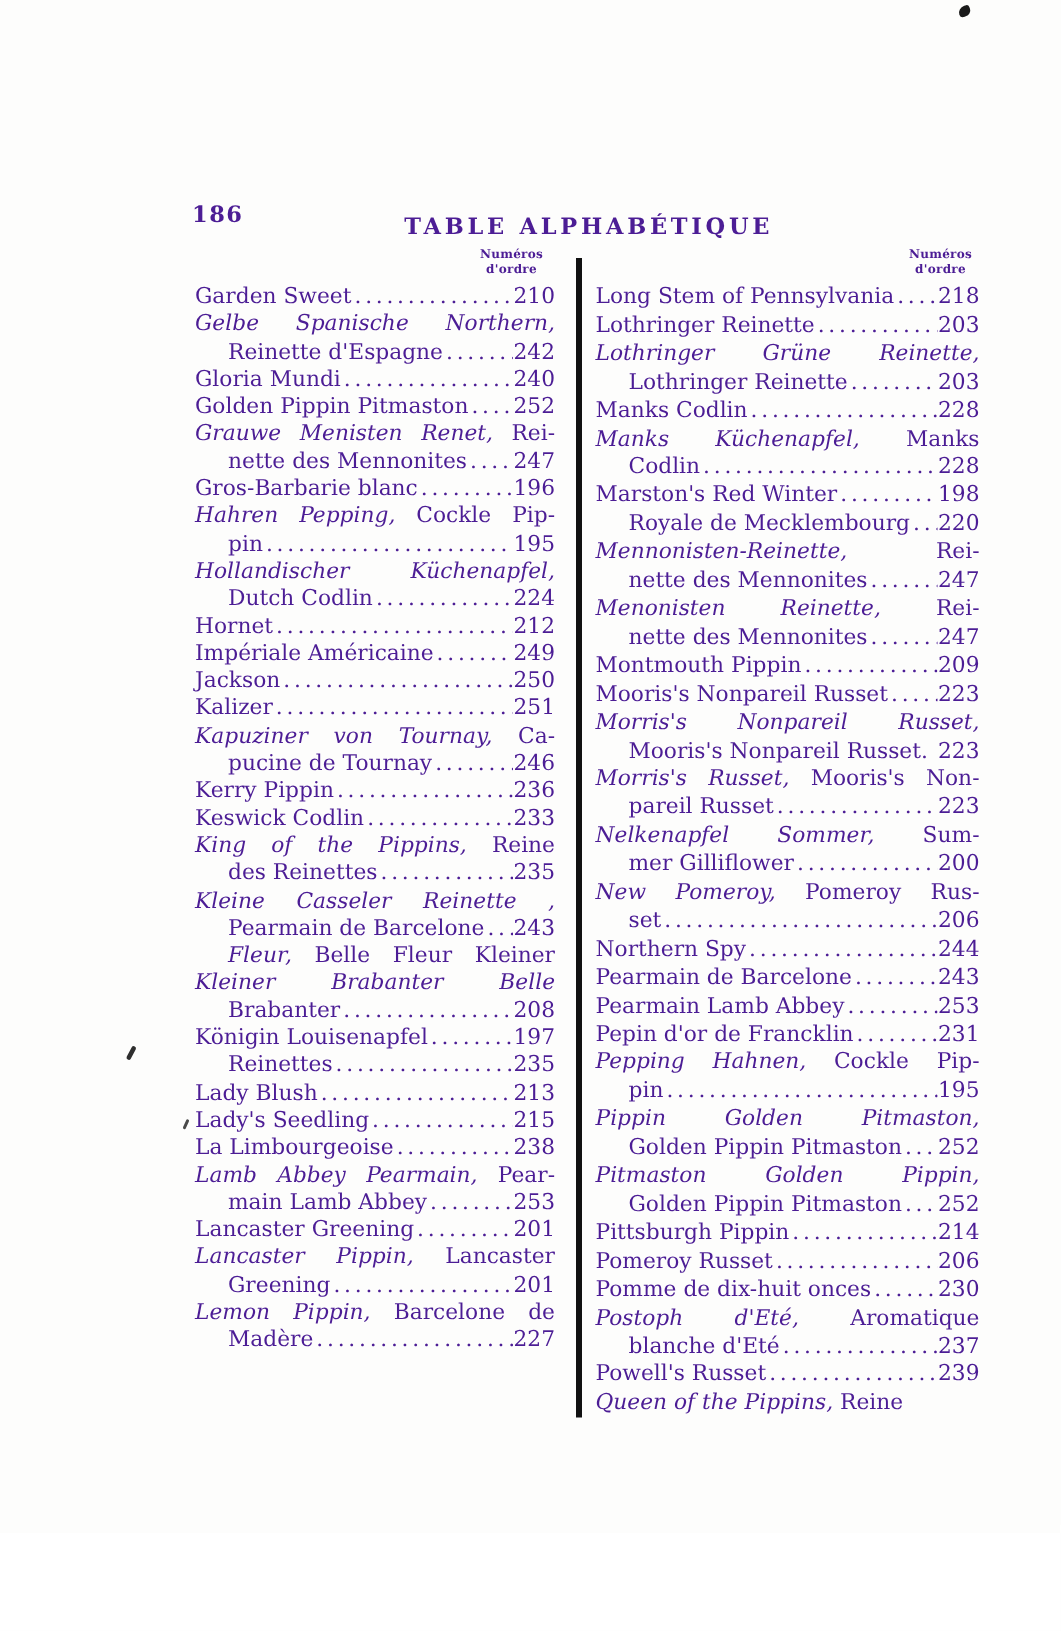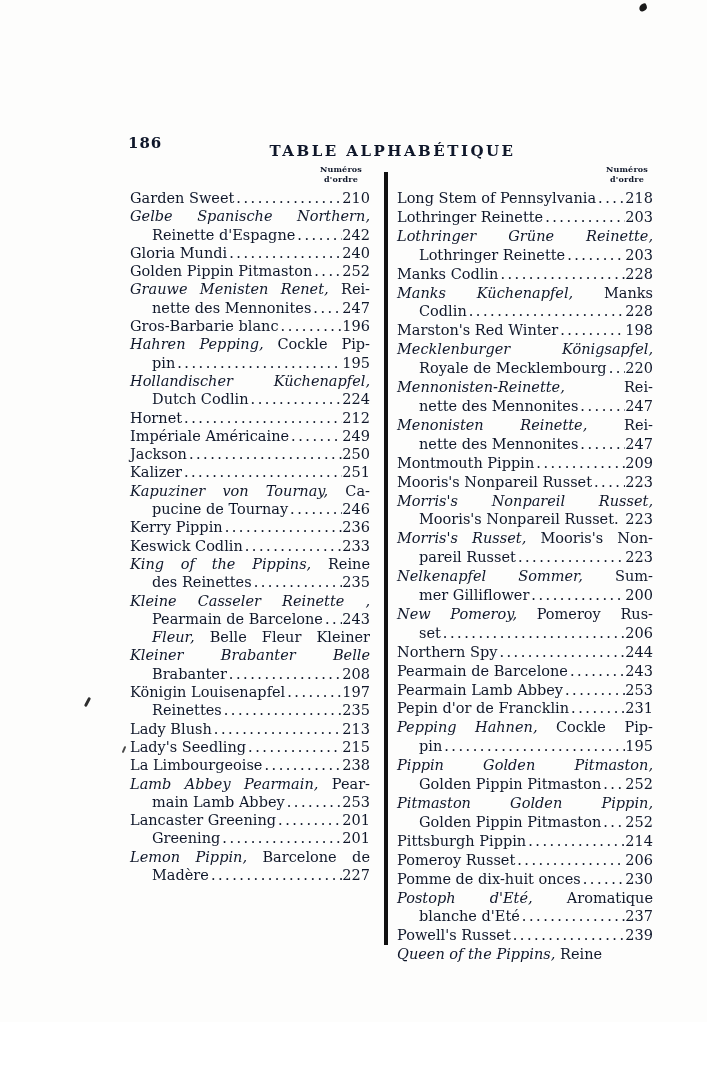--- a/index.html
+++ b/index.html
@@ -1,18 +1,18 @@
 <!DOCTYPE html>
 <html><head>
 <meta charset="utf-8">
 <style>
   html,body { margin:0; padding:0; background:#ffffff; }
   #page {
     position:relative; width:707px; height:1022px; overflow:hidden;
-    background:#fdfdfc; color:#0f172a;
+    background:#fdfdfc; color:#4c1d95;
     font-family:"DejaVu Serif","Liberation Serif",serif;
   }
   .page-number {
     position:absolute; left:128px; top:134px;
     font-size:15px; font-weight:bold; letter-spacing:1px;
   }
   .page-title {
     position:absolute; left:130px; top:142px; width:525px;
     text-align:center; font-size:15px; font-weight:bold; letter-spacing:2.5px;
   }
@@ -255,20 +255,21 @@
         </div>
       </div>
       <div class="entry">
         <div class="line numline">
           <span class="txt"><span>Lancaster Greening</span></span>
           <span class="dots">............................................................</span>
           <span class="num">201</span>
         </div>
       </div>
       <div class="entry">
+        <div class="line fill"><span class="txt"><span class="it">Lancaster Pippin,</span><span> Lancaster</span></span></div>
         <div class="line ind numline">
           <span class="txt"><span>Greening</span></span>
           <span class="dots">............................................................</span>
           <span class="num">201</span>
         </div>
       </div>
       <div class="entry">
         <div class="line fill"><span class="txt"><span class="it">Lemon Pippin,</span><span> Barcelone de</span></span></div>
         <div class="line ind numline">
           <span class="txt"><span>Madère</span></span>
@@ -316,21 +317,20 @@
         </div>
       </div>
       <div class="entry">
         <div class="line numline">
           <span class="txt"><span>Marston's Red Winter</span></span>
           <span class="dots">............................................................</span>
           <span class="num">198</span>
         </div>
       </div>
       <div class="entry">
-        <div class="line fill"><span class="txt"><span class="it">Mecklenburger Königsapfel,</span></span></div>
         <div class="line ind numline">
           <span class="txt"><span>Royale de Mecklembourg</span></span>
           <span class="dots">............................................................</span>
           <span class="num">220</span>
         </div>
       </div>
       <div class="entry">
         <div class="line fill"><span class="txt"><span class="it">Mennonisten-Reinette,</span><span> Rei-</span></span></div>
         <div class="line ind numline">
           <span class="txt"><span>nette des Mennonites</span></span>

